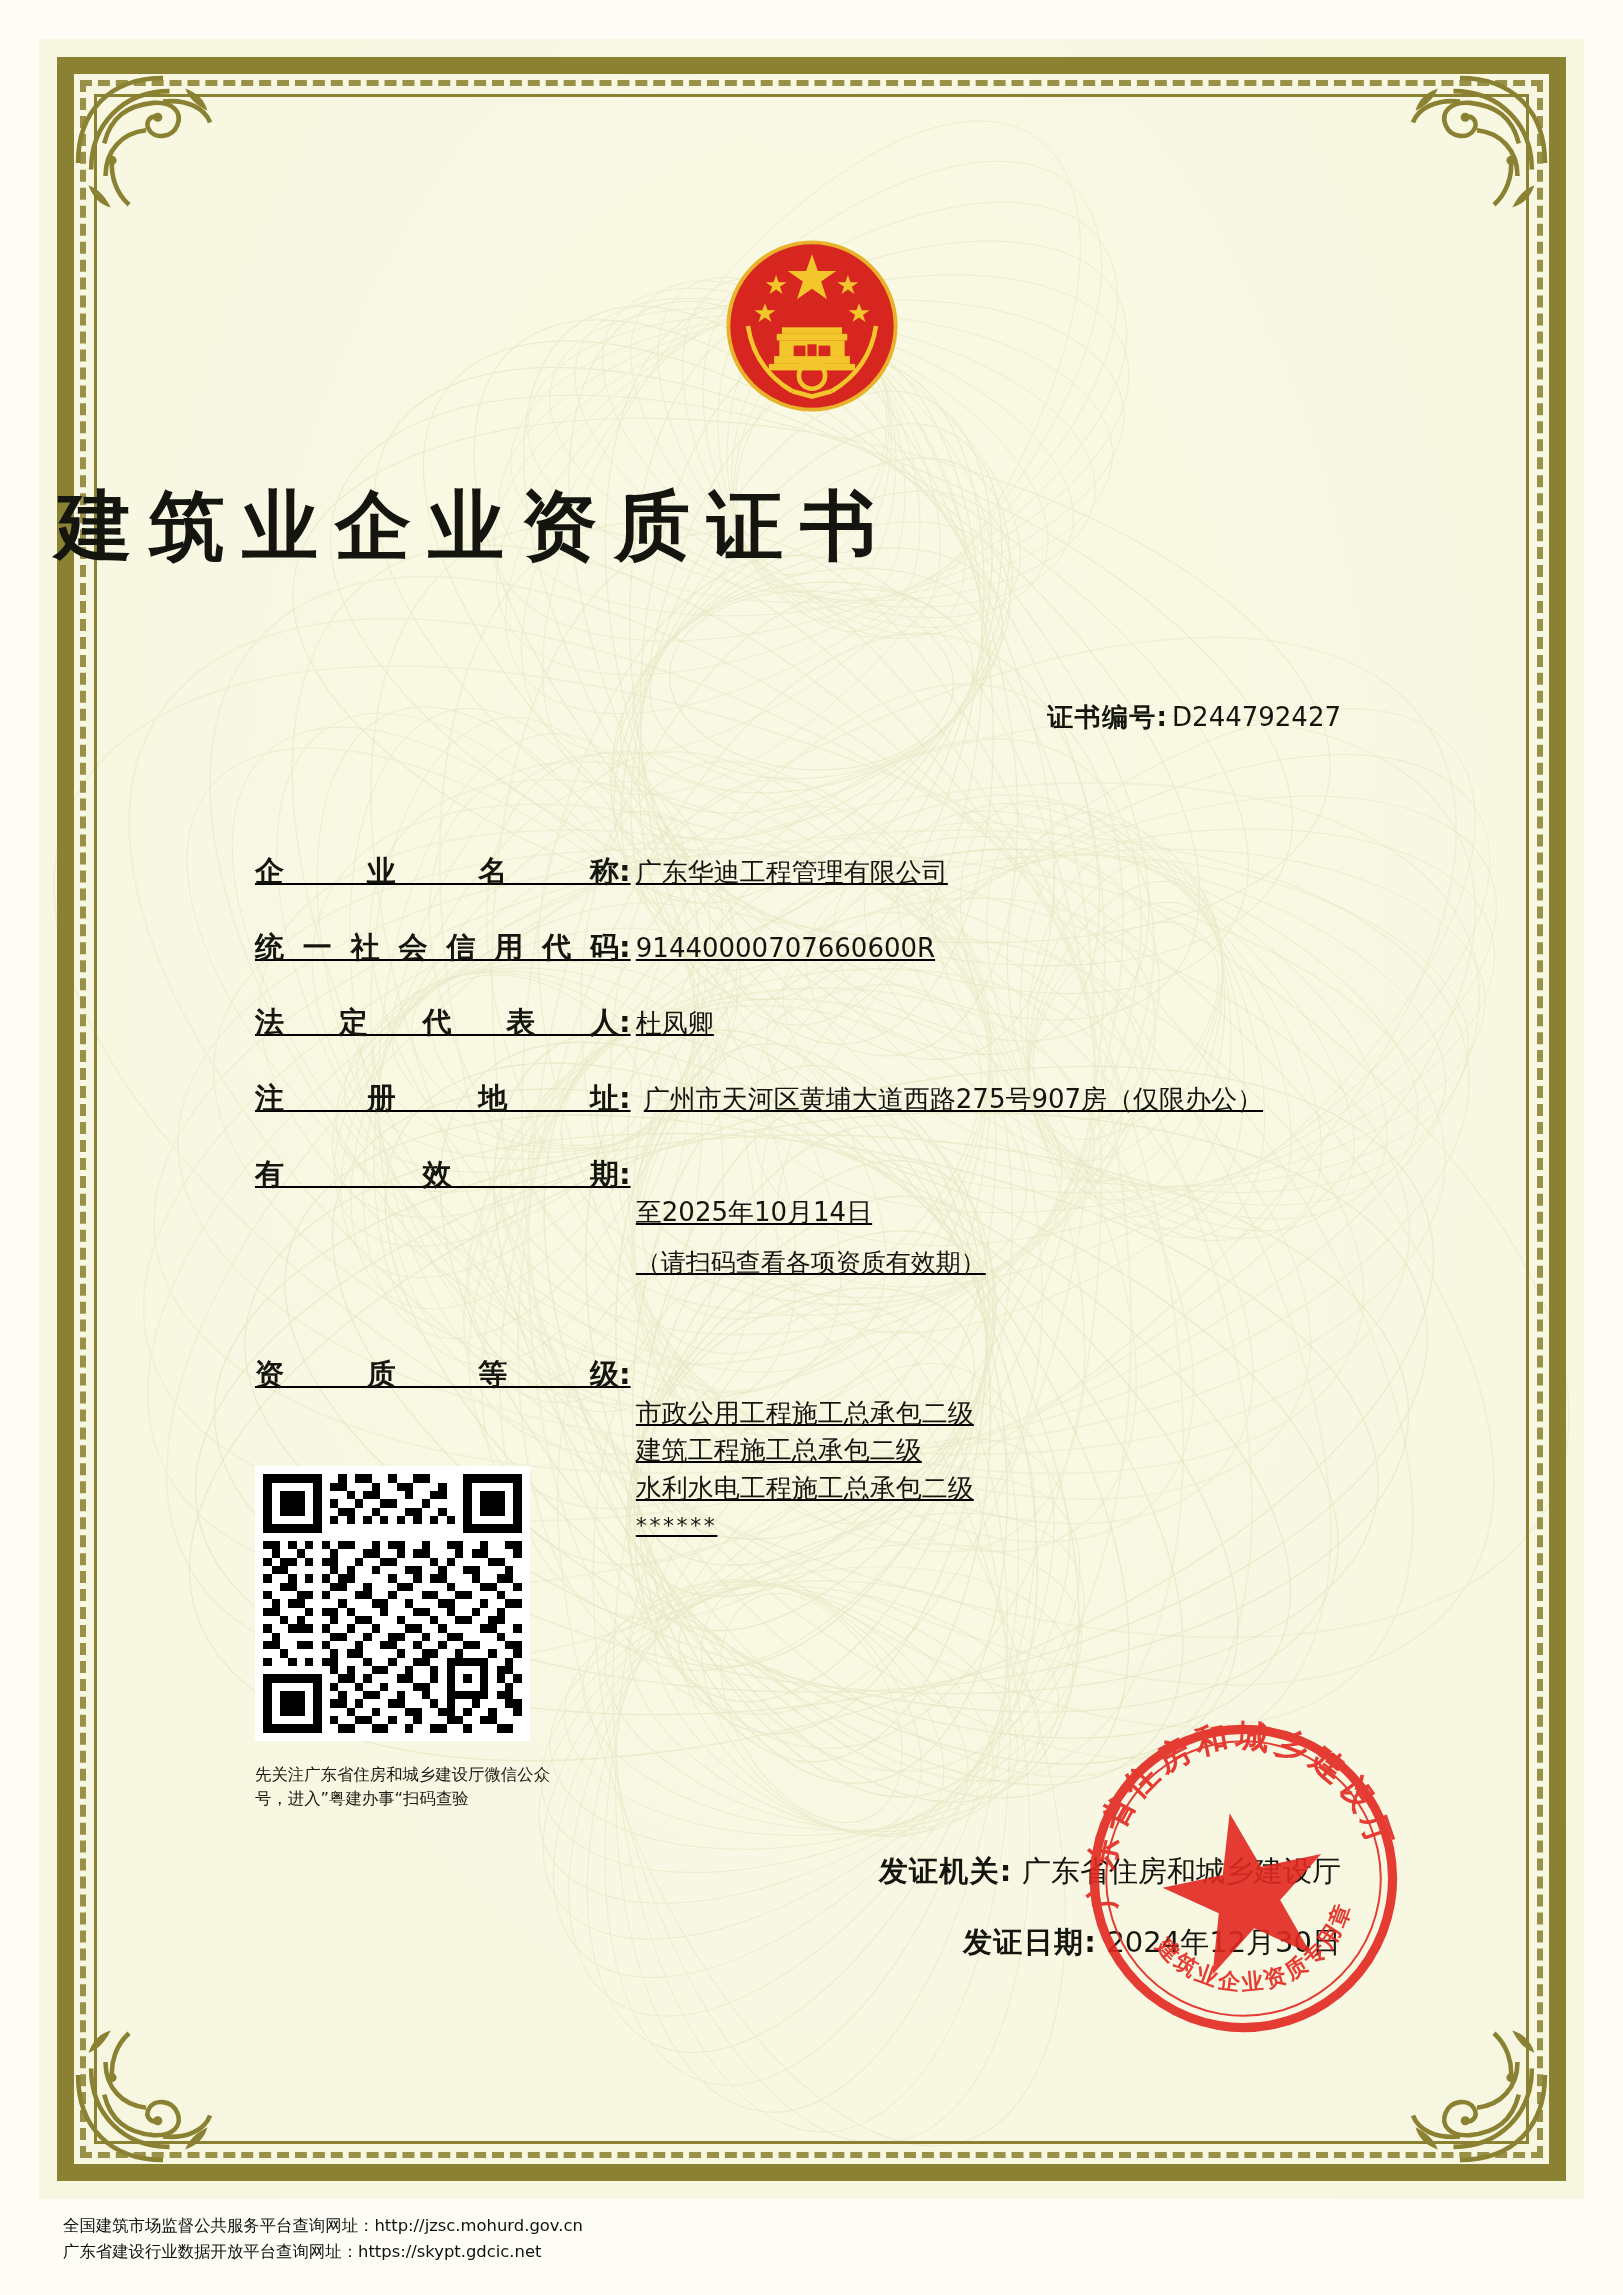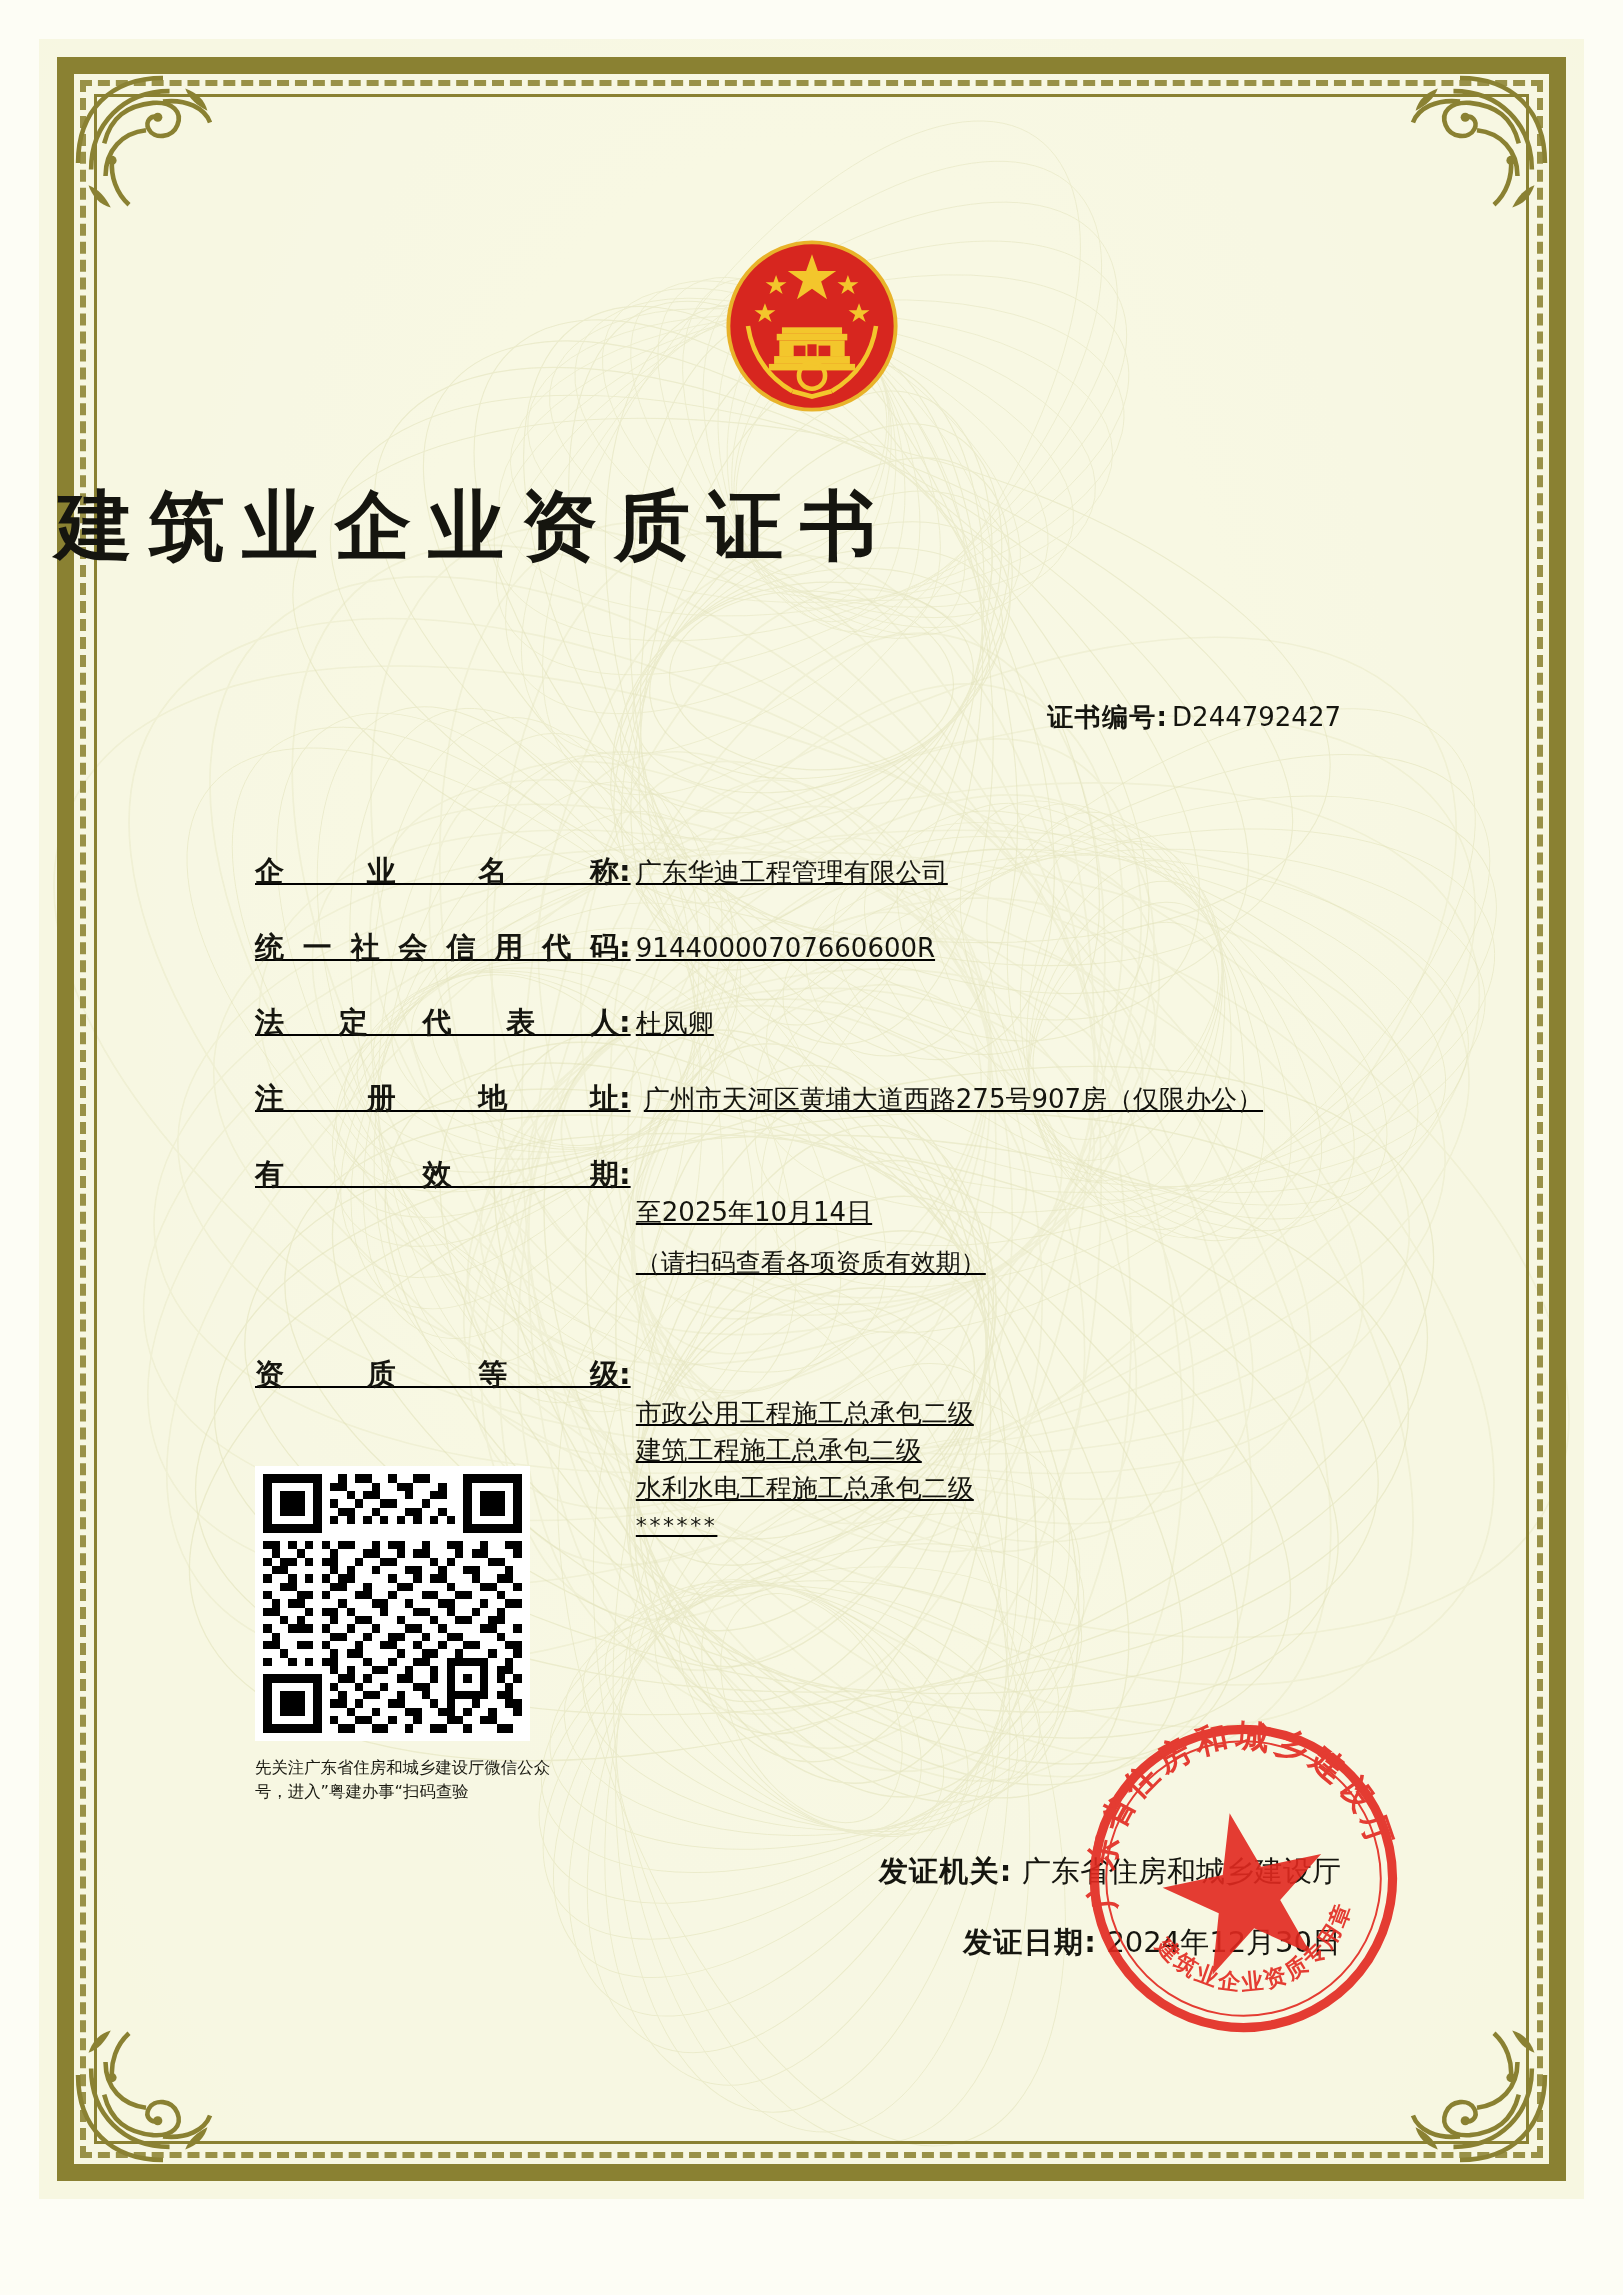--- a/index.html
+++ b/index.html
@@ -168,21 +168,21 @@
   }
   .qr {
     width: 275px;
     height: 275px;
     background: #ffffff;
     padding: 0;
     box-sizing: border-box;
   }
   .qr svg { display:block; width:100%; height:100%; }
   .qr-note {
-    margin-top: 15px;
+    margin-top: 22px;
     font-size: 16.4px;
     line-height: 1.45;
     color: #1a1a12;
     width: 308px;
   }
 
   
   .issuer {
     position: absolute;
     right: 243px;
@@ -707,14 +707,18 @@
           </text>
           <text font-family="'DejaVu Sans','Liberation Sans',sans-serif" font-size="34" font-weight="bold" fill="#e2281f" letter-spacing="4">
             <textPath href="#sealBottom" startOffset="50%" text-anchor="middle">建筑业企业资质专用章</textPath>
           </text>
         </g>
       </svg>
     </div>
 
   </div>
 
+  <div class="footer">
+    <div>全国建筑市场监督公共服务平台查询网址：http://jzsc.mohurd.gov.cn</div>
+    <div>广东省建设行业数据开放平台查询网址：https://skypt.gdcic.net</div>
+  </div>
 </div>
 
 
 </body></html>

